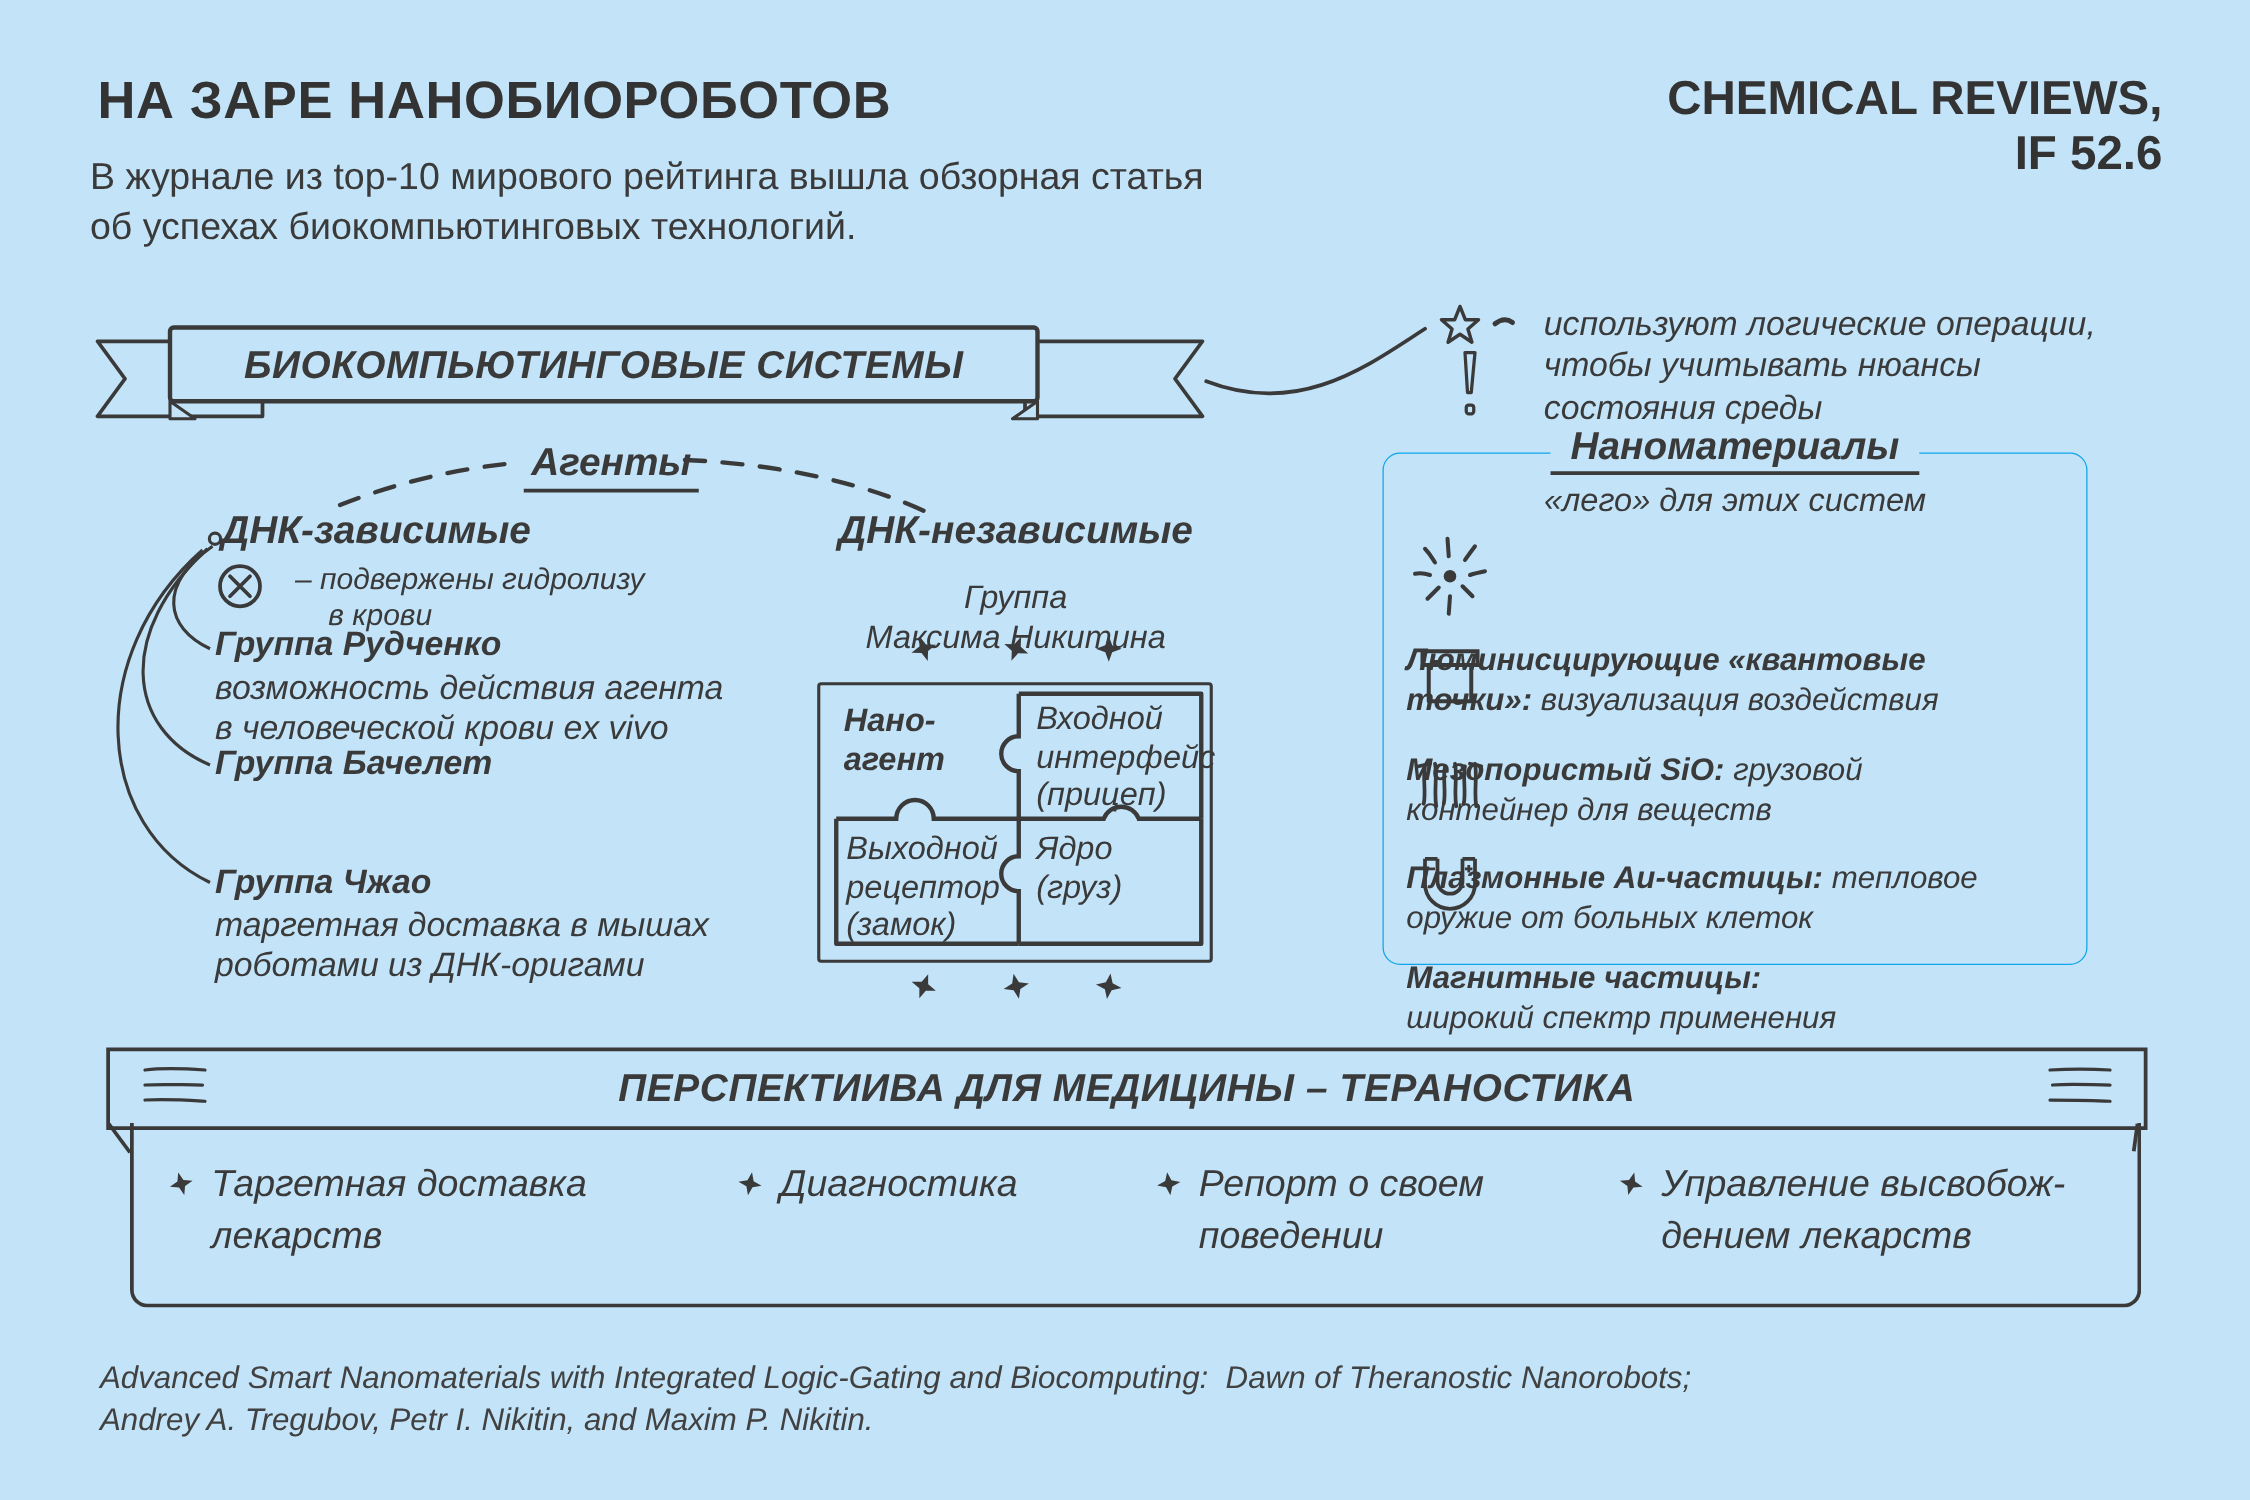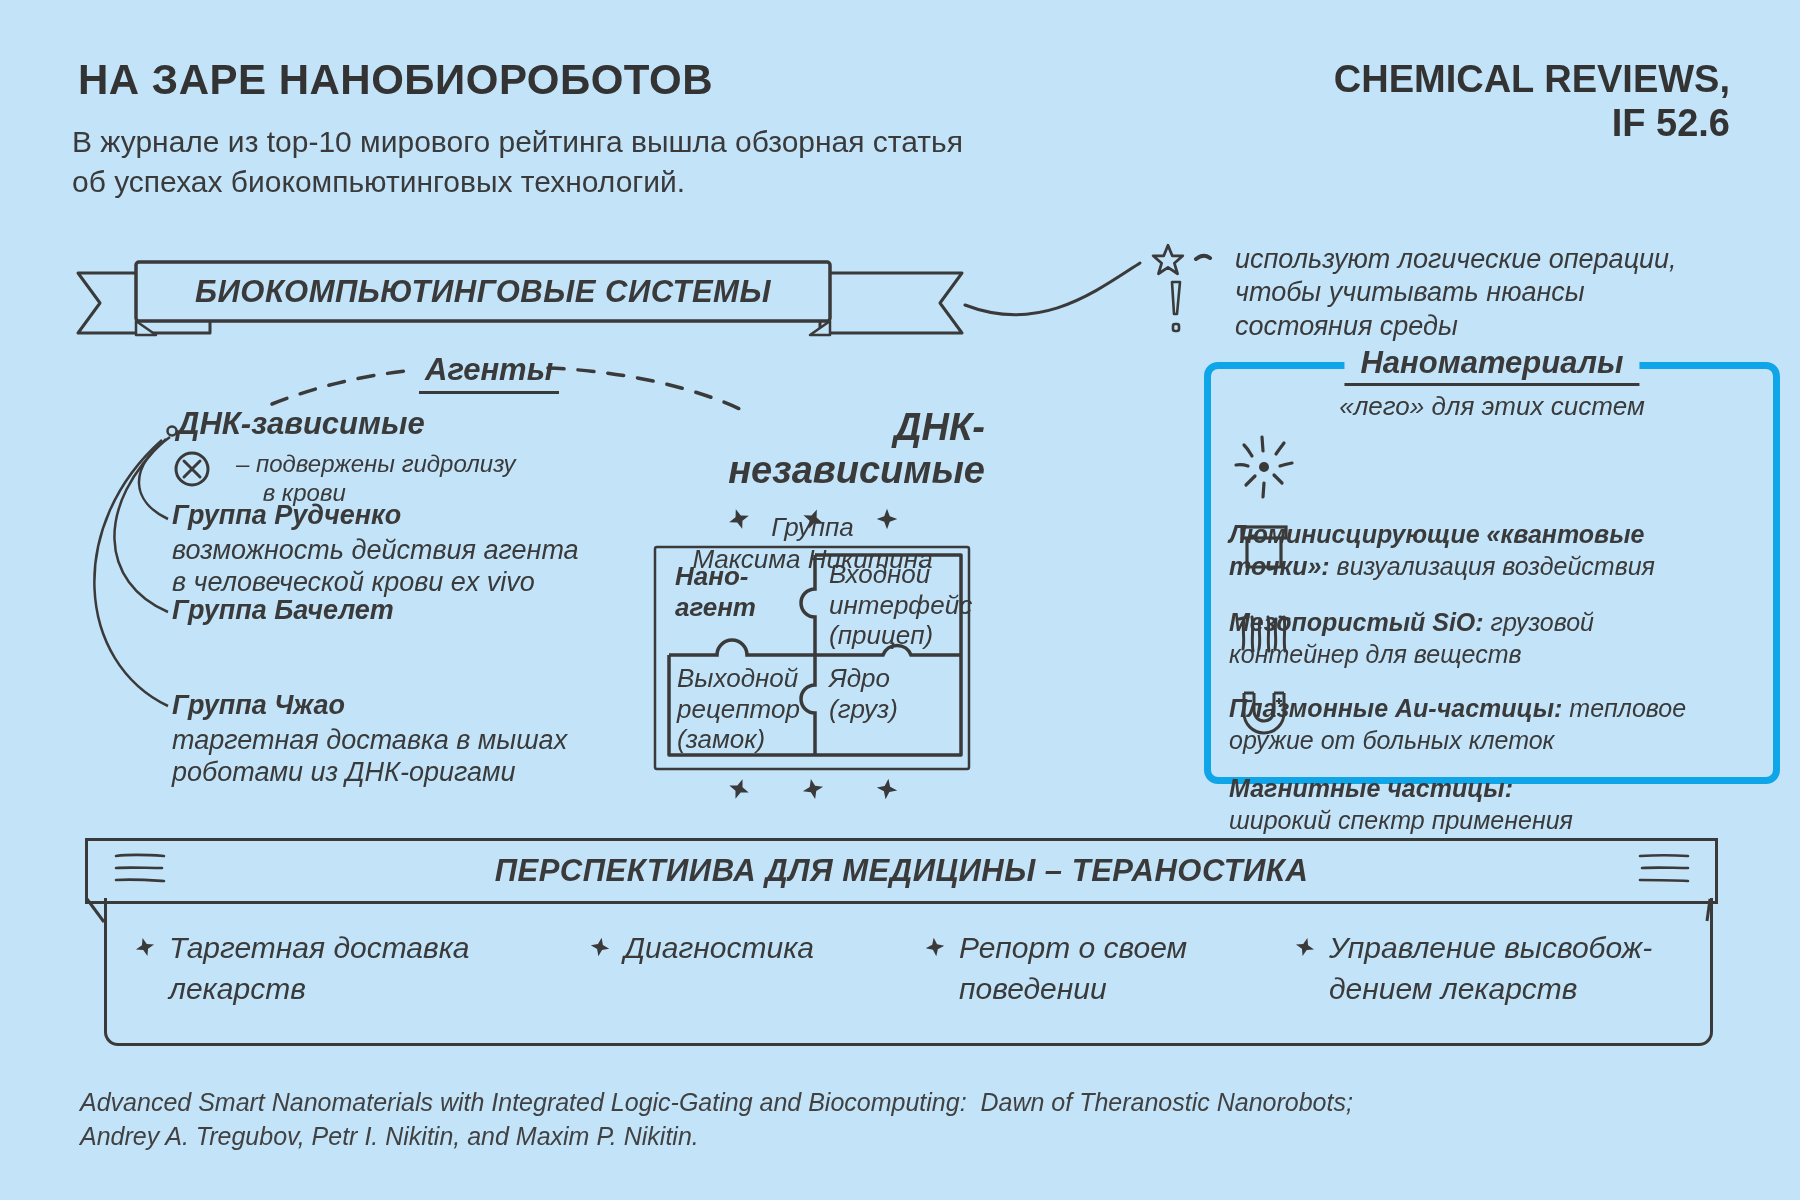--- a/index.html
+++ b/index.html
@@ -21,29 +21,29 @@
     font-size:31px;font-weight:bold;font-style:italic;letter-spacing:.5px;}
   
   .agents-label{left:419px;top:352px;font-size:31px;font-weight:bold;font-style:italic;
     border-bottom:3px solid #3a3a3a;padding:0 6px 3px 6px;}
   .dnadep-title{left:177px;top:406px;font-size:31px;font-weight:bold;font-style:italic;}
   .hydro-note{left:224px;top:450px;font-size:24px;font-style:italic;line-height:1.2;margin-left:12px;}
   .group{left:172px;width:430px;}
   .group .g-name{font-size:27px;font-weight:bold;font-style:italic;margin-bottom:3px;}
   .group .g-desc{font-size:27px;font-style:italic;line-height:1.2;}
   .dnaind-head{left:640px;top:406px;width:345px;text-align:center;}
-  .dnaind-title{font-size:38px;font-weight:bold;font-style:italic;text-align:right;}
+  .dnaind-title{font-size:31px;font-weight:bold;font-style:italic;}
   .dnaind-sub{font-size:26px;font-weight:normal;font-style:italic;line-height:1.22;margin-top:20px;}
   .stars-row{left:728px;width:170px;display:flex;justify-content:space-between;}
   .puzzle-text{font-size:26px;font-style:italic;line-height:1.18;}
   .pz-bold{font-weight:bold;}
   
   .annot-text{left:1235px;top:243px;font-size:27px;font-style:italic;line-height:1.24;}
   
-  .nm-box{left:1204px;top:362px;width:562px;height:408px;border:7px solid #0ea5e9;border-radius:14px;}
+  .nm-box{left:1106px;top:362px;width:562px;height:408px;border:1px solid #0ea5e9;border-radius:14px;}
   .nm-title{position:absolute;left:50%;transform:translateX(-50%);top:-24px;background:#c2e3f8;
     padding:0 16px 2px 16px;font-size:31px;font-weight:bold;font-style:italic;border-bottom:3px solid #3a3a3a;white-space:nowrap;}
   .nm-sub{position:absolute;left:0;right:0;top:22px;text-align:center;font-size:26px;font-style:italic;}
   .nm-row{position:absolute;left:18px;width:522px;display:flex;gap:16px;align-items:flex-start;flex-direction:column;}
   .nm-ic{width:70px;flex:0 0 70px;display:flex;justify-content:center;}
   .nm-tx{font-size:25px;font-style:italic;line-height:1.26;}
   .nm-lead{font-weight:bold;}
   
   .persp-ribbon{left:85px;top:838px;width:1627px;height:60px;border:3px solid #3a3a3a;
     display:flex;align-items:center;justify-content:center;}

